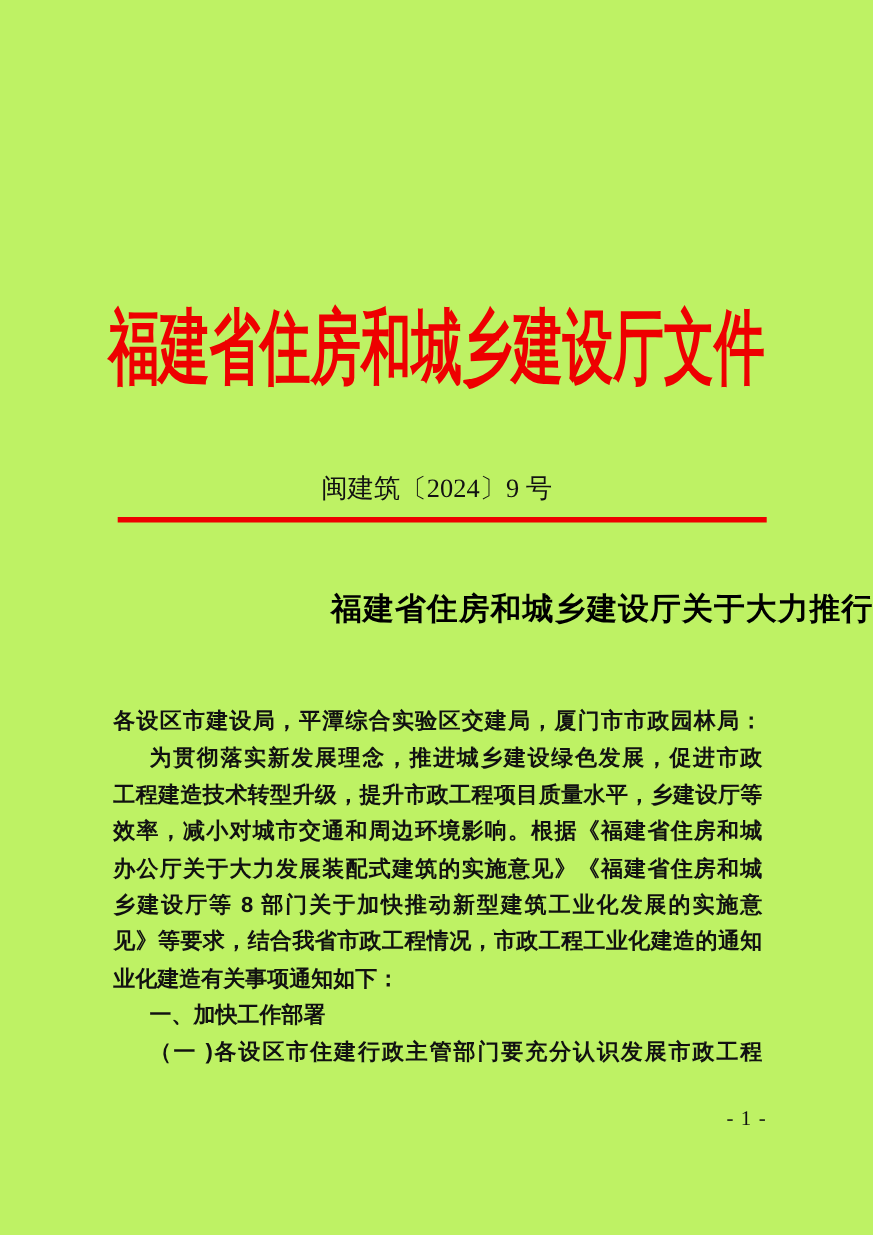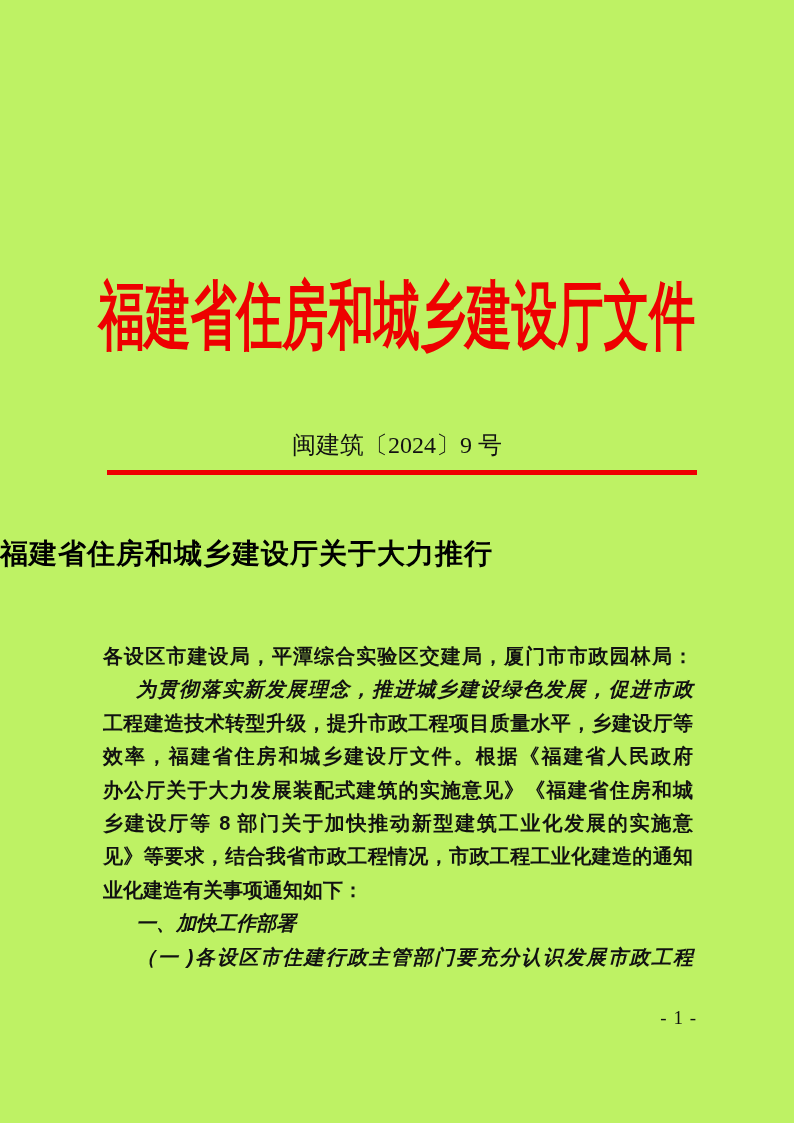--- a/index.html
+++ b/index.html
@@ -46,21 +46,21 @@
     top: 470px;
     left: 107px;
     width: 590px;
     height: 5px;
   }
   
   .subject {
     position: absolute;
     top: 534px; left: 0;
     width: 100%;
-    text-align: left;
+    text-align: right;
     font-size: 28px;
     line-height: 40px;
     font-weight: bold;
     letter-spacing: 1px;
   }
   
   .body-text {
     position: absolute;
     top: 640px;
     left: 103px;
@@ -68,21 +68,21 @@
     font-size: 20px;
     line-height: 33.4px;
     font-weight: 600;
     color: #111;
   }
   .line { white-space: normal; }
   .line.justify {
     text-align: justify;
     text-align-last: justify;
   }
-  .line.indent { text-indent: 33px; font-style: italic; }
+  .line.indent { text-indent: 33px; }
   .line.bold { font-weight: bold; }
   
   .page-number {
     position: absolute;
     top: 1007px;
     right: 97px;
     font-family: "Liberation Serif", serif;
     font-size: 19px;
     letter-spacing: 1px;
     color: #101010;
@@ -102,21 +102,21 @@
   <div class="red-rule" style="background: rgb(238, 0, 0);"></div>
 
   <div class="subject">
     <div>福建省住房和城乡建设厅关于大力推行</div>
   </div>
 
   <div class="body-text">
     <div class="line justify">各设区市建设局，平潭综合实验区交建局，厦门市市政园林局：</div>
     <div class="line indent justify">为贯彻落实新发展理念，推进城乡建设绿色发展，促进市政</div>
     <div class="line justify">工程建造技术转型升级，提升市政工程项目质量水平，乡建设厅等</div>
-    <div class="line justify">效率，福建省住房和城乡建设厅文件。根据《福建省人民政府</div>
+    <div class="line justify">效率，减小对城市交通和周边环境影响。根据《福建省住房和城</div>
     <div class="line justify">办公厅关于大力发展装配式建筑的实施意见》《福建省住房和城</div>
     <div class="line justify">乡建设厅等 8 部门关于加快推动新型建筑工业化发展的实施意</div>
     <div class="line justify">见》等要求，结合我省市政工程情况，市政工程工业化建造的通知</div>
     <div class="line">业化建造有关事项通知如下：</div>
     <div class="line indent bold">一、加快工作部署</div>
     <div class="line indent justify">（一 )各设区市住建行政主管部门要充分认识发展市政工程</div>
   </div>
 
   <div class="page-number">- 1 -</div>
 

